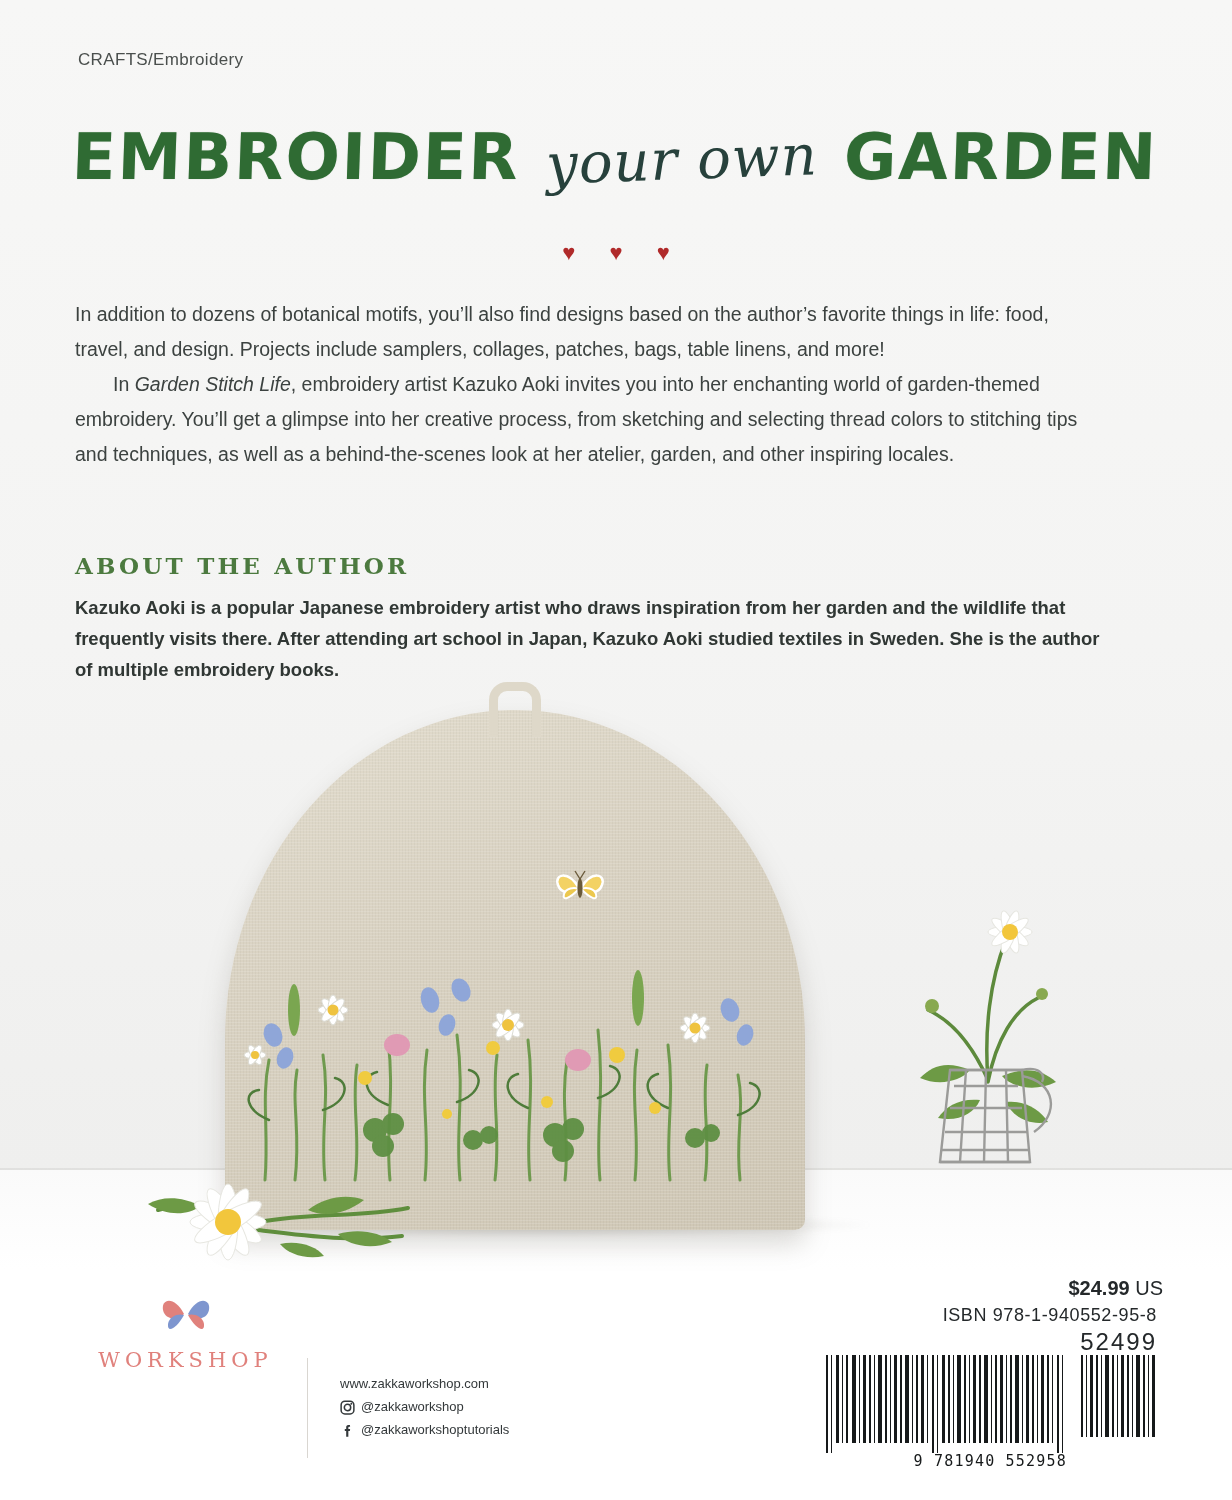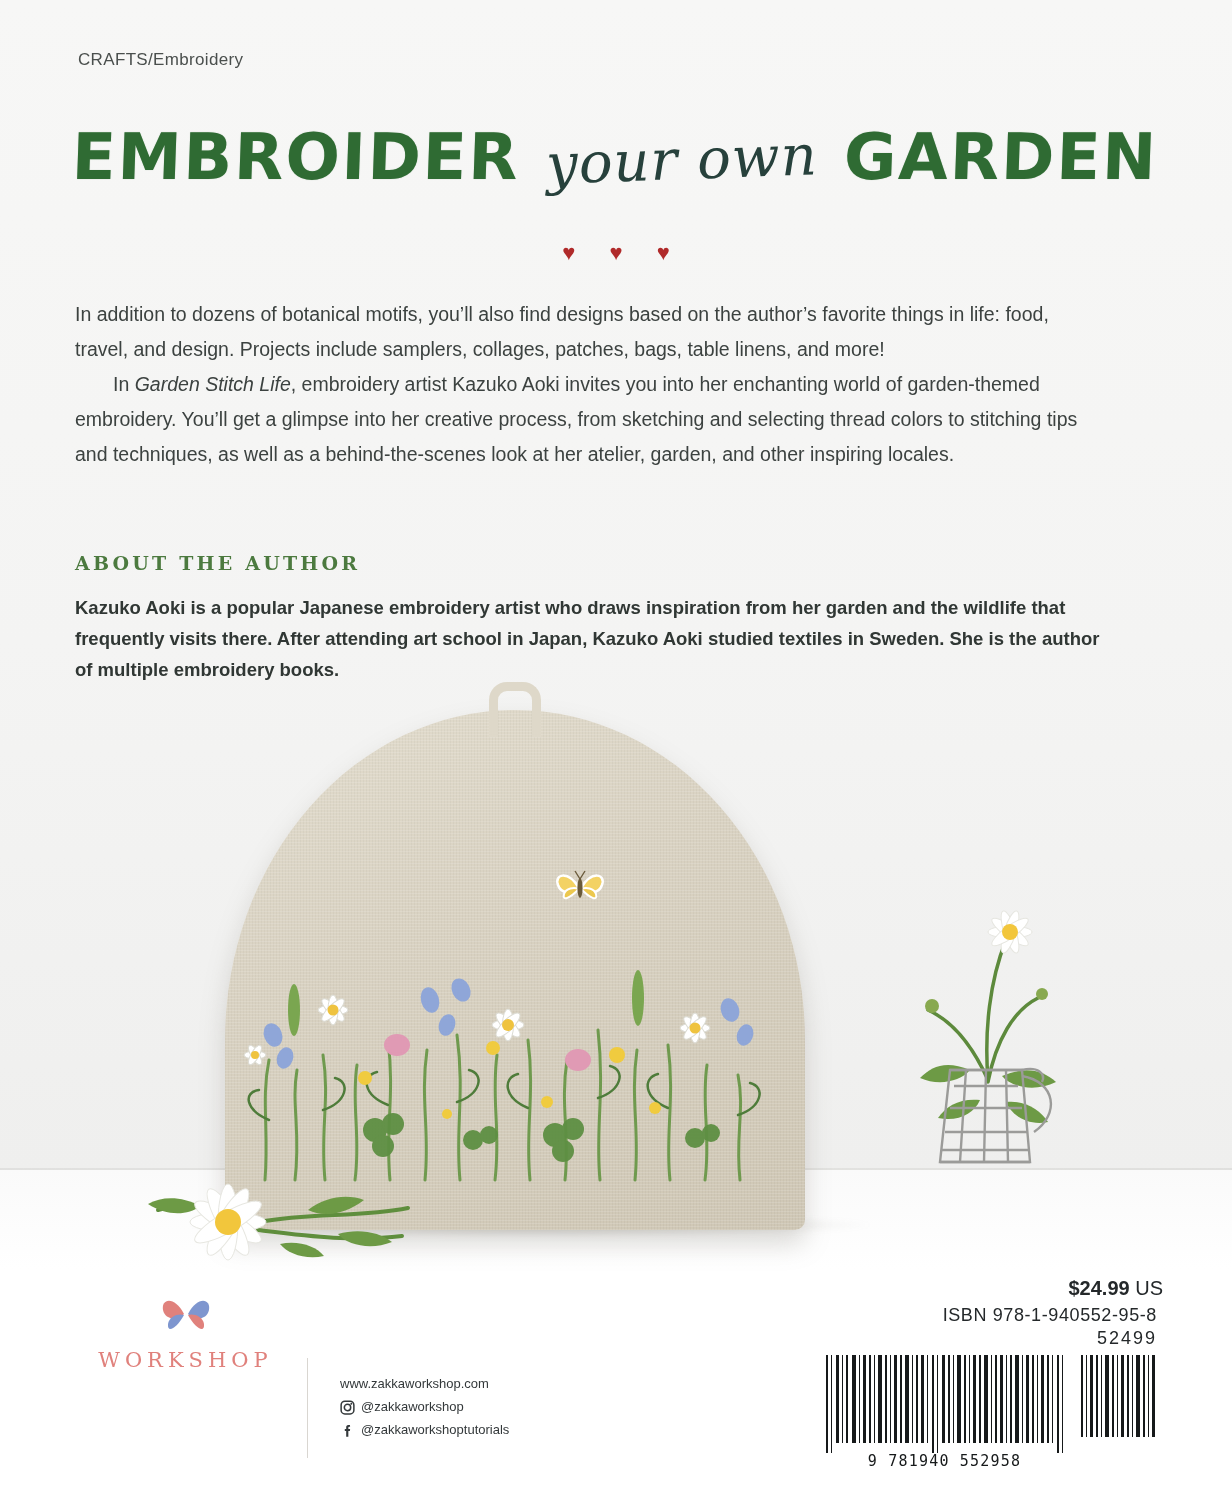--- a/index.html
+++ b/index.html
@@ -108,21 +108,21 @@
   }
   .body-copy p { margin: 0; }
   .body-copy p + p { text-indent: 38px; }
   .body-copy em { font-style: italic; }
 
   .about-head {
     position: absolute;
     left: 75px;
     top: 552px;
     font-family: "DejaVu Serif", serif;
-    font-size: 19px;
+    font-size: 23px;
     font-weight: 700;
     letter-spacing: 3.2px;
     color: #4c7a3f;
   }
   .about-copy {
     position: absolute;
     left: 75px;
     top: 592px;
     width: 1038px;
     font-size: 18.5px;
@@ -277,21 +277,21 @@
     text-align: right;
     font-size: 18px;
     letter-spacing: .6px;
     color: #24282a;
   }
   .isbn2 {
     position: absolute;
     right: 75px;
     top: 1328px;
     text-align: left;
-    font-size: 18px;
+    font-size: 24px;
     letter-spacing: 2px;
     color: #24282a;
   }
   .barcode-main {
     position: absolute;
     right: 165px;
     top: 1355px;
     width: 245px;
     height: 98px;
   }
@@ -304,21 +304,21 @@
   }
   .barcode-digits {
     position: absolute;
     right: 165px;
     top: 1452px;
     width: 245px;
     font-family: "DejaVu Sans Mono", monospace;
     font-size: 15px;
     letter-spacing: 1.2px;
     color: #16191a;
-    text-align: center;
+    text-align: right;
   }
 </style>
 </head>
 <body>
 
 <div class="page">
   <div class="wall"></div>
   <div class="table-edge"></div>
   <div class="table-surface"></div>
 

